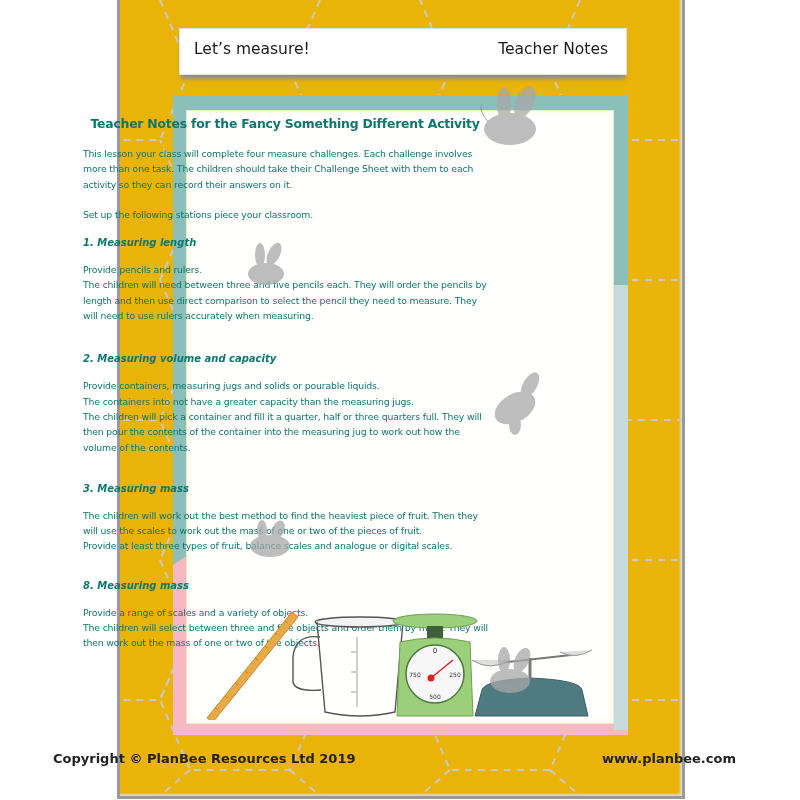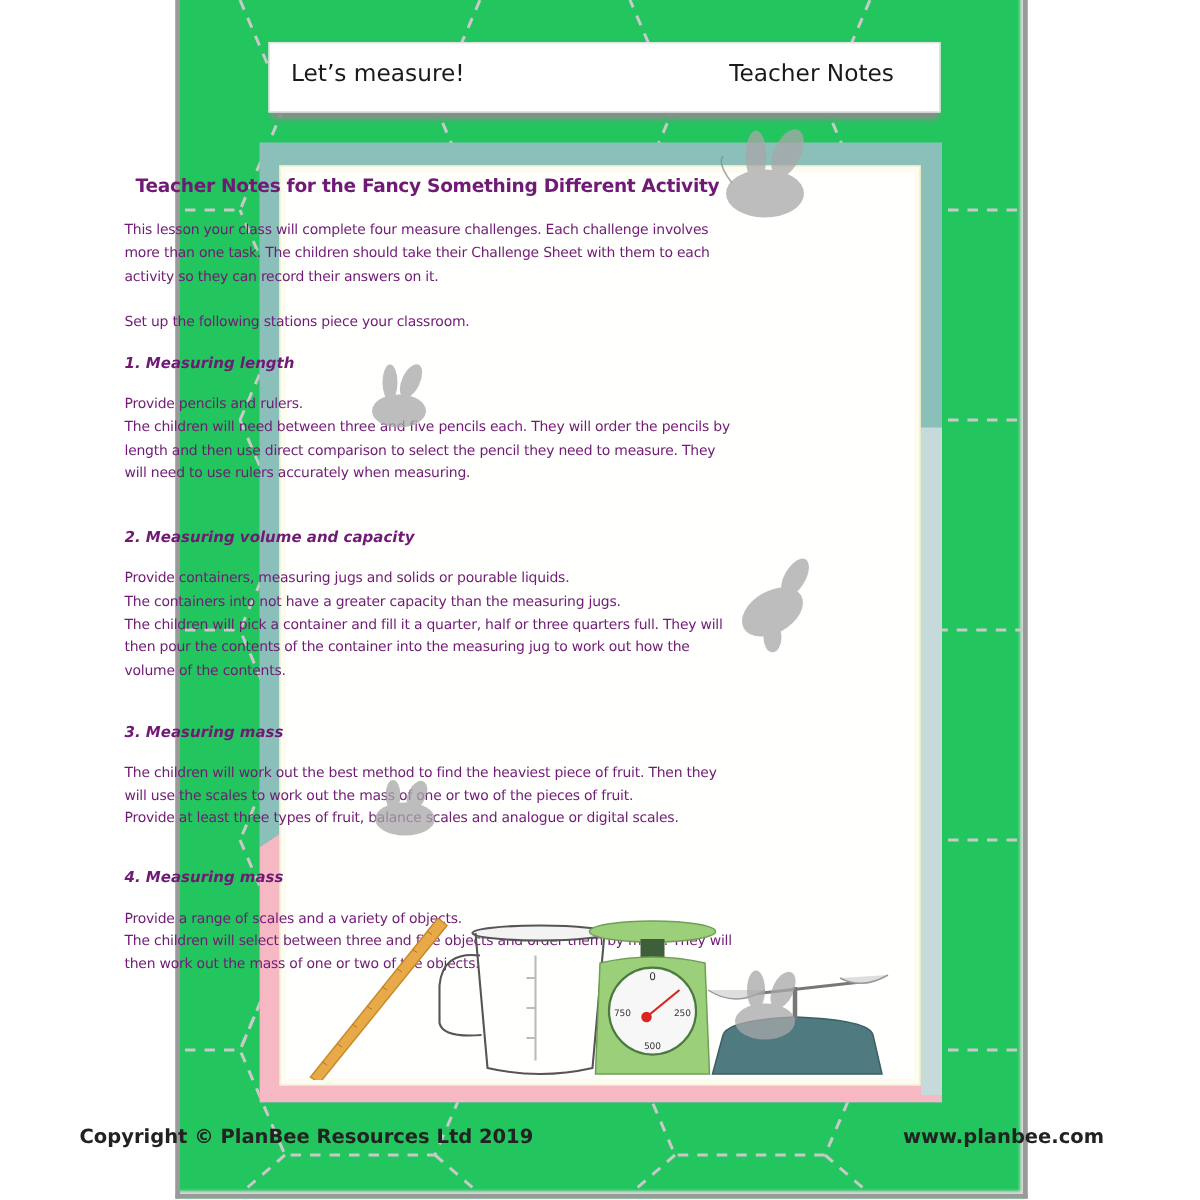--- a/index.html
+++ b/index.html
@@ -2,38 +2,38 @@
 <html><head>
 <meta charset="utf-8">
 <style>
   html, body { margin: 0; padding: 0; }
   body {
     width: 800px; height: 800px; background: #ffffff; position: relative; overflow: hidden;
     font-family: "DejaVu Sans", sans-serif;
   }
   .page {
     position: absolute; left: 117px; top: 0; width: 562px; height: 796px;
-    background: #22c55e;
+    background: #eab308;
     border-left: 3px solid #9a9a9a; border-right: 3px solid #9a9a9a; border-bottom: 3px solid #9a9a9a;
     box-shadow: inset -2px -2px 2px #d8d8d8;
     overflow: hidden;
   }
   .hex-bg { position: absolute; left: 0; top: 0; width: 562px; height: 796px; }
   .header {
     position: absolute; left: 59px; top: 28px; width: 446px; height: 45px;
     background: #ffffff; border: 1px solid #e2e2e2;
     box-shadow: 0 6px 4px -2px #8d8d8d;
     z-index: 3;
   }
   .header .left, .header .right {
     position: absolute; top: 11px; font-size: 15.5px; color: #1a1a1a;
     font-family: "DejaVu Sans", sans-serif;
   }
   .header .left { left: 14px; }
-  .header .right { right: 30px; margin-left: 16px; }
+  .header .right { right: 18px; margin-left: 16px; }
 
   .frame {
     position: absolute; left: 53px; top: 95px; width: 455px; height: 640px;
     background: #8bbfb9;
     z-index: 1;
   }
   .frame .pink {
     position: absolute; left: 0; bottom: 0; width: 100%; height: 190px;
     background: #f6b9c3;
     clip-path: polygon(0 20px, 30px 0, 100% 0, 100% 100%, 0 100%);
@@ -46,21 +46,21 @@
     position: absolute; left: 13px; top: 15px; width: 426px; height: 612px;
     background: #fdfcf3; border: 1px solid #e8ebbf;
   }
   .inner .panel {
     position: absolute; left: 4px; top: 4px; right: 4px; bottom: 4px;
     background: rgba(255,255,255,0.82);
   }
 
   .content {
     position: absolute; left: 83px; top: 116px; width: 410px; z-index: 4;
-    color: #701a75; font-family: "DejaVu Sans", sans-serif;
+    color: #0f766e; font-family: "DejaVu Sans", sans-serif;
   }
   .doc-title {
     text-align: center; font-weight: bold; font-size: 12.4px; margin: 0 0 15px -6px; letter-spacing: -0.2px;
   }
   .p { font-size: 9.3px; line-height: 15.3px; margin: 0; letter-spacing: -0.15px; }
   .gap { height: 15px; }
   .section-head { font-weight: bold; font-size: 10px; margin: 0 0 14px 0; font-style: italic; }
   .section { margin-bottom: 30px; }
 
   .images {
@@ -123,21 +123,21 @@
     <p class="p">The children will pick a container and fill it a quarter, half or three quarters full. They will then pour the contents of the container into the measuring jug to work out how the volume of the contents.</p>
   </div>
 
   <div class="section" style="margin-bottom:26px;">
     <div class="section-head">3. Measuring mass</div>
     <p class="p">The children will work out the best method to find the heaviest piece of fruit. Then they will use the scales to work out the mass of one or two of the pieces of fruit.</p>
     <p class="p">Provide at least three types of fruit, balance scales and analogue or digital scales.</p>
   </div>
 
   <div class="section" style="margin-bottom:0;">
-    <div class="section-head">4. Measuring mass</div>
+    <div class="section-head">8. Measuring mass</div>
     <p class="p">Provide a range of scales and a variety of objects.</p>
     <p class="p">The children will select between three and five objects and order them by mass. They will then work out the mass of one or two of the objects.</p>
   </div>
 </div>
 
 <svg class="images" viewBox="0 0 410 108">
 
   <g>
     <polygon points="122,106 207,0 213,5 128,110" fill="#e8a948" stroke="#c98a2a" stroke-width="1"></polygon>
     <g stroke="#a86e1c" stroke-width="0.6">

